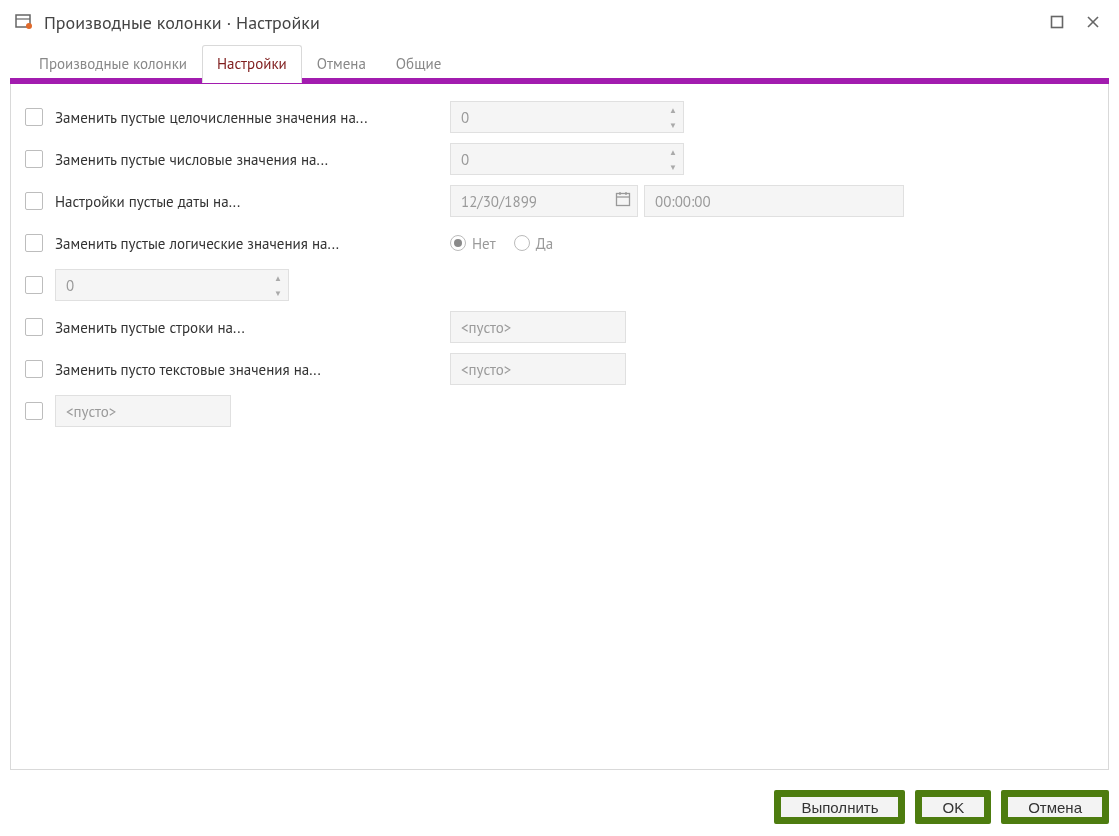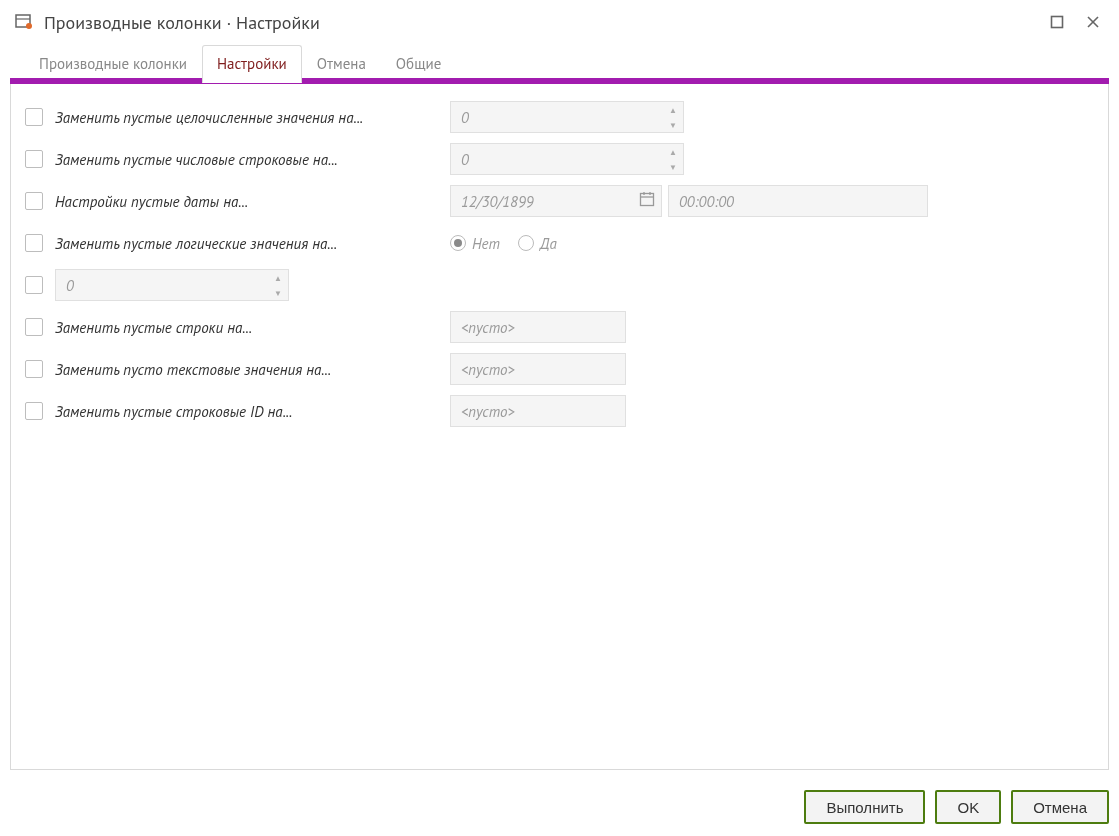--- a/index.html
+++ b/index.html
@@ -13,52 +13,52 @@
   .titlebar .title { font-size: 18px; color: #444; flex: 1; }
   .titlebar .winbtn { width: 24px; height: 24px; margin-left: 12px; display:flex; align-items:center; justify-content:center; color:#555; cursor:pointer; }
   .titlebar .winbtn svg { stroke: #555; }
 
   
   .tabstrip { display:flex; align-items:flex-start; padding: 0 14px; border-bottom: 6px solid #a21caf; height: 40px; position:relative; }
   .tab { padding: 8px 14px 9px; font-size: 15px; color:#888; cursor:pointer; border:1px solid transparent; border-bottom:none; position:relative; top:1px; background:transparent; }
   .tab.active { color:#7f1d1d; border-color:#d9d9d9; background:#fff; border-radius:3px 3px 0 0; border-bottom:1px solid #fff; }
 
   
-  .content { flex:1; border:1px solid #d9d9d9; border-top:none; margin: 0 10px 10px 10px; position:relative; padding: 12px 14px; overflow:auto;font-style:italic; }
+  .content { flex:1; border:1px solid #d9d9d9; border-top:none; margin: 0 10px 10px 10px; position:relative; padding: 12px 14px; overflow:auto; }
   .tabstrip { margin:0 10px; }
 
   .row { display:flex; align-items:center; height: 42px; }
   .row .chk { width: 18px; height: 18px; border:1px solid #bdbdbd; border-radius:2px; margin-right: 12px; flex-shrink:0; cursor:pointer; background:#fff; }
   .row .lbl { width: 395px; color:#333; font-size:15px; flex-shrink:0; }
   .row .ctrl { display:flex; align-items:center; gap:6px; }
 
   
   .numbox, .textbox, .datebox, .timebox {
     height: 32px; border:1px solid #e0e0e0; background:#f5f5f5; color:#9a9a9a;
     padding: 0 10px; font-size:15px; display:flex; align-items:center;
   }
   .numbox { width: 234px; position:relative; }
   .numbox .spin { position:absolute; right:0; top:0; width:20px; height:100%; display:flex; flex-direction:column; }
   .numbox .spin div { flex:1; display:flex; align-items:center; justify-content:center; font-size:8px; color:#aaa; cursor:pointer; }
   .numbox .spin div:first-child { border-bottom:0; }
 
   .textbox { width: 176px; }
 
-  .datebox { width: 212px; position:relative; }
+  .datebox { width: 188px; position:relative; }
   .datebox .cal { position:absolute; right:6px; top:50%; transform:translateY(-50%); color:#999; }
   .timebox { width: 260px; text-align: right; }
 
   .radiogrp { display:flex; align-items:flex-end; gap:18px; color:#9a9a9a; }
   .radio { display:flex; align-items:center; gap:6px; cursor:pointer; }
   .radio .dot { width:16px; height:16px; border:1px solid #bbb; border-radius:50%; display:flex; align-items:center; justify-content:center; }
   .radio.sel .dot::after { content:""; width:8px; height:8px; background:#8a8a8a; border-radius:50%; display:block; }
 
   
   .footer { display:flex; justify-content:flex-end; gap:10px; padding: 10px 10px 12px; }
-  .btn { height:34px; padding:0 20px; border:2px solid #4d7c0f; background:#f3f3f3; color:#333; font-size:15px; border-radius:2px; cursor:pointer; display:flex; align-items:center; }
+  .btn { height:34px; padding:0 20px; border:7px solid #4d7c0f; background:#f3f3f3; color:#333; font-size:15px; border-radius:2px; cursor:pointer; display:flex; align-items:center; }
 
 </style>
 </head>
 <body>
 
 <div class="window">
 
   <div class="titlebar">
     <span class="app-icon">
       <svg width="18" height="18" viewBox="0 0 18 18">
@@ -99,21 +99,21 @@
           <div class="spin">
             <div>▲</div>
             <div>▼</div>
           </div>
         </div>
       </div>
     </div>
 
     <div class="row">
       <div class="chk"></div>
-      <div class="lbl">Заменить пустые числовые строковые на...</div>
+      <div class="lbl">Заменить пустые числовые значения на...</div>
       <div class="ctrl">
         <div class="numbox">
           <span>0</span>
           <div class="spin">
             <div>▲</div>
             <div>▼</div>
           </div>
         </div>
       </div>
     </div>
@@ -184,21 +184,20 @@
       <div class="lbl">Заменить пусто текстовые значения на...</div>
       <div class="ctrl">
         <div class="textbox">
           <span>&lt;пусто&gt;</span>
         </div>
       </div>
     </div>
 
     <div class="row">
       <div class="chk"></div>
-      <div class="lbl">Заменить пустые строковые ID на...</div>
       <div class="ctrl">
         <div class="textbox">
           <span>&lt;пусто&gt;</span>
         </div>
       </div>
     </div>
 
   </div>
 
   <div class="footer">

